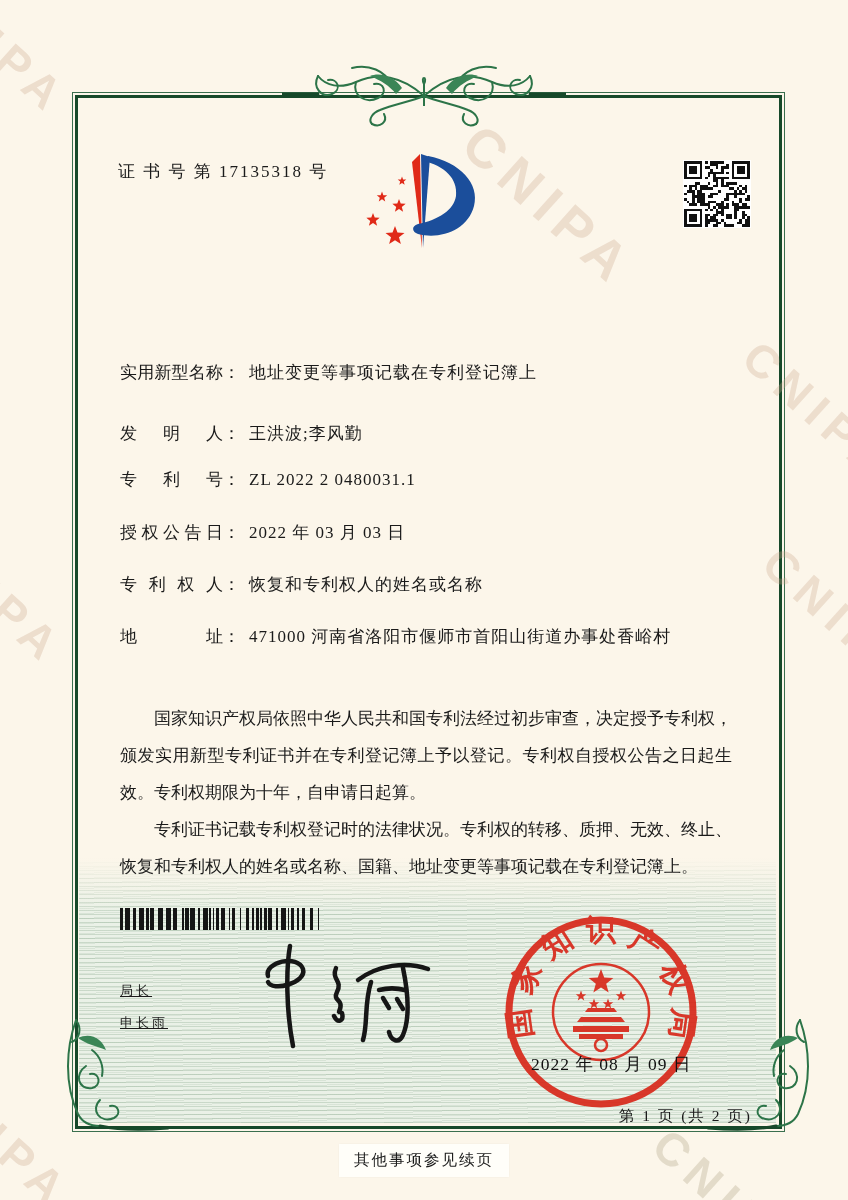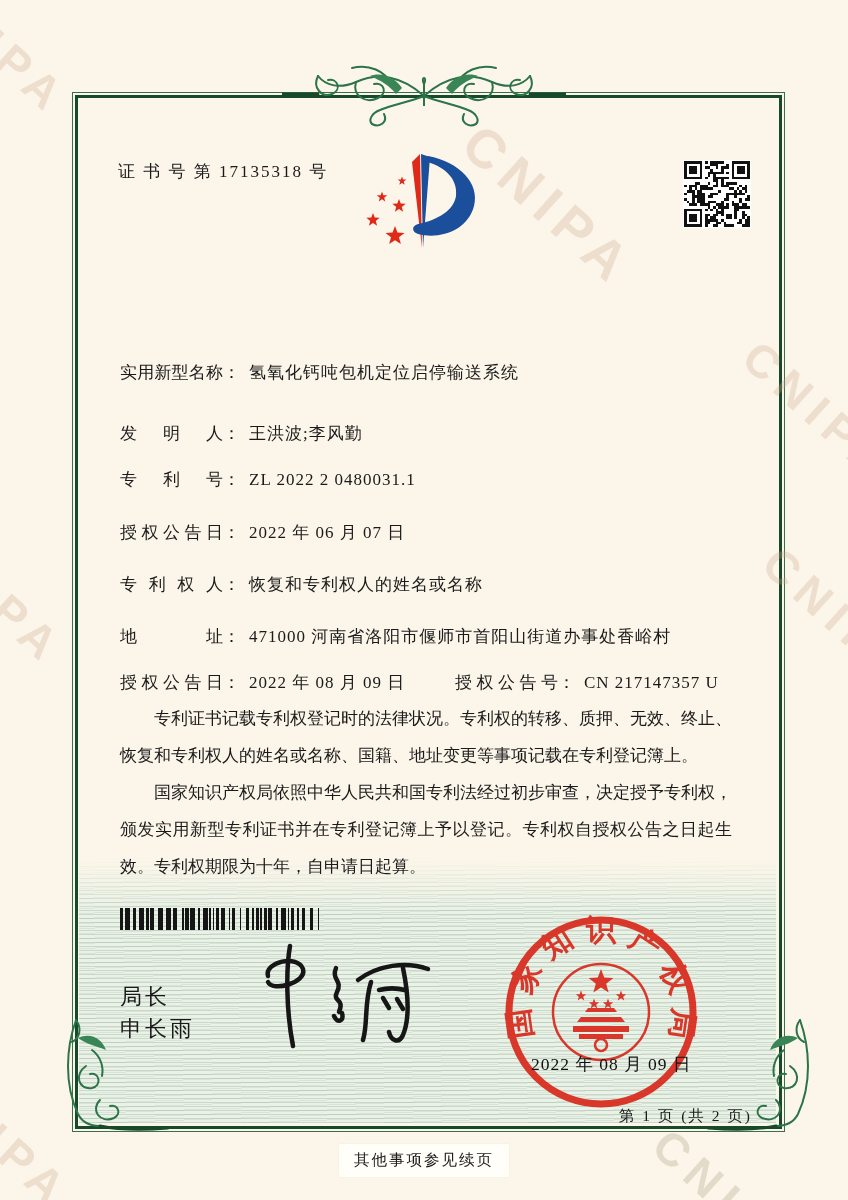--- a/index.html
+++ b/index.html
@@ -38,21 +38,21 @@
   .lbl{display:inline-block; width:103px; text-align:justify; text-align-last:justify;font-family:Liberation Mono, monospace;}
   .colon{display:inline-block; margin-right:9px;}
   .val{letter-spacing:1px;}
   .grant-right{position:absolute; left:335px; top:0;}
   .bodytext{position:absolute; left:120px; top:688px; width:612px;
     font-size:17px; line-height:37px; text-align:justify;}
   .bodytext p{margin:0; text-indent:2em;}
   .barcode{position:absolute; left:120px; top:896px; width:218px; height:22px;
     display:flex; overflow:hidden;}
   .barcode span{height:100%; flex:none;}
-  .officer{position:absolute; left:120px; font-size:22px; letter-spacing:3px;}
+  .officer{position:absolute; left:120px; font-size:13px; letter-spacing:3px;text-decoration:underline;}
   .sig{position:absolute; left:246px; top:926px;}
   .sealwrap{position:absolute; left:501px; top:900px; z-index:4;}
   .seal-date{position:absolute; left:531px; top:1040px; z-index:5; font-size:17.5px;
     letter-spacing:1px; color:#111; white-space:nowrap;}
   .page-info{position:absolute; left:72px; width:680px; top:1094px; text-align:right;
     font-size:15.5px; letter-spacing:2px;}
   .note-box{position:absolute; left:339px; top:1132px; background:#fffef9;
     padding:6px 15px; font-size:15.5px; letter-spacing:2px; z-index:3;
     box-shadow:0 0 2px rgba(0,0,0,0.05);}
   .qr{position:absolute; left:683px; top:148px; width:66px; height:66px; background:#fff; padding:1px;}
@@ -354,48 +354,42 @@
           <rect x="19" y="1" width="5" height="5" fill="#fff"></rect>
           <rect x="20" y="2" width="3" height="3"></rect>
           <rect x="0" y="18" width="7" height="7"></rect>
           <rect x="1" y="19" width="5" height="5" fill="#fff"></rect>
           <rect x="2" y="20" width="3" height="3"></rect>
         </g>
       </svg>
 
 
     <div class="row" style="top:349px">
-      <span class="lbl">实用新型名称</span><span class="colon">：</span><span class="val">氢氧化钙吨包机定位启停输送系统</span>
+      <span class="lbl">实用新型名称</span><span class="colon">：</span><span class="val">地址变更等事项记载在专利登记簿上</span>
     </div>
     <div class="row" style="top:410px">
       <span class="lbl">发明人</span><span class="colon">：</span><span class="val">王洪波;李风勤</span>
     </div>
     <div class="row" style="top:456px">
       <span class="lbl">专利号</span><span class="colon">：</span><span class="val">ZL 2022 2 0480031.1</span>
     </div>
     <div class="row" style="top:509px">
-      <span class="lbl">授权公告日</span><span class="colon">：</span><span class="val">2022 年 06 月 07 日</span>
+      <span class="lbl">授权公告日</span><span class="colon">：</span><span class="val">2022 年 03 月 03 日</span>
     </div>
     <div class="row" style="top:561px">
       <span class="lbl">专利权人</span><span class="colon">：</span><span class="val">恢复和专利权人的姓名或名称</span>
     </div>
     <div class="row" style="top:613px">
       <span class="lbl">地址</span><span class="colon">：</span><span class="val">471000 河南省洛阳市偃师市首阳山街道办事处香峪村</span>
     </div>
 
-    <div class="row" style="top:659px">
-      <span class="lbl">授权公告日</span><span class="colon">：</span><span class="val">2022 年 08 月 09 日</span>
-      <span class="grant-right">
-        <span class="lbl">授权公告号</span><span class="colon">：</span><span class="val">CN 217147357 U</span>
-      </span>
-    </div>
 
     <div class="bodytext">
+      <p>国家知识产权局依照中华人民共和国专利法经过初步审查，决定授予专利权，颁发实用新型专利证书并在专利登记簿上予以登记。专利权自授权公告之日起生效。专利权期限为十年，自申请日起算。</p>
       <p>专利证书记载专利权登记时的法律状况。专利权的转移、质押、无效、终止、恢复和专利权人的姓名或名称、国籍、地址变更等事项记载在专利登记簿上。</p>
-      <p>国家知识产权局依照中华人民共和国专利法经过初步审查，决定授予专利权，颁发实用新型专利证书并在专利登记簿上予以登记。专利权自授权公告之日起生效。专利权期限为十年，自申请日起算。</p>
     </div>
 
     <div class="barcode" id="barcode">
         <span style="width: 3.2px; background: rgb(21, 21, 21);"></span>
         <span style="width: 1.6px; background: transparent;"></span>
         <span style="width: 4.8px; background: rgb(21, 21, 21);"></span>
         <span style="width: 3.2px; background: transparent;"></span>
         <span style="width: 3.2px; background: rgb(21, 21, 21);"></span>
         <span style="width: 3.2px; background: transparent;"></span>
         <span style="width: 4.8px; background: rgb(21, 21, 21);"></span>

